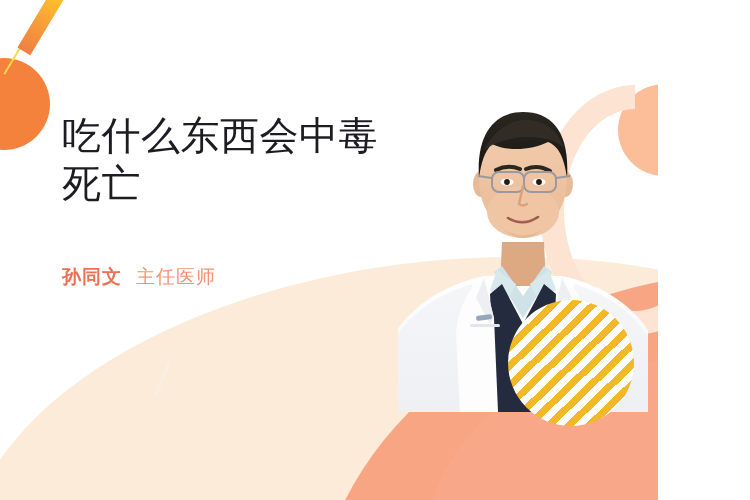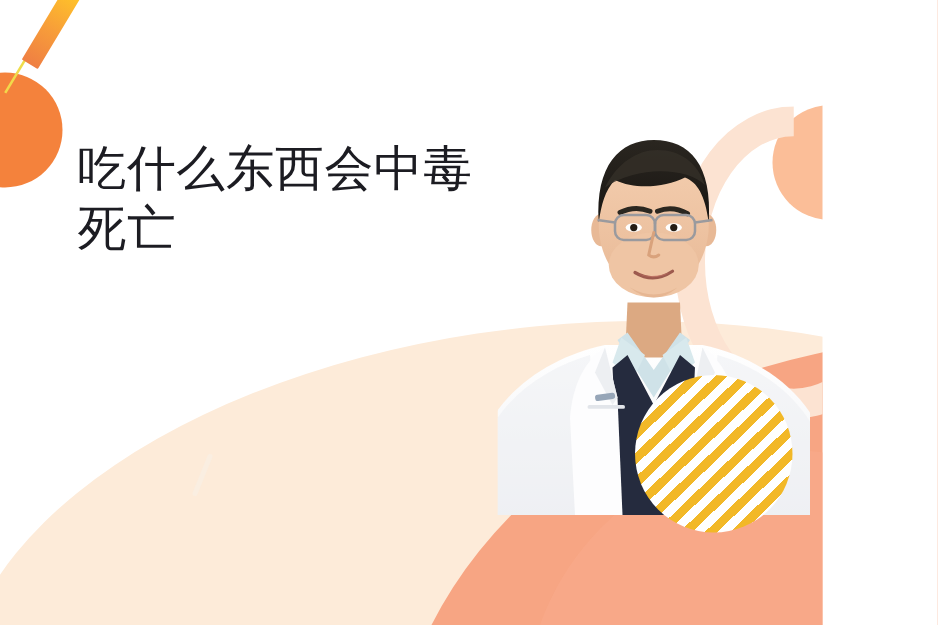--- a/index.html
+++ b/index.html
@@ -292,16 +292,19 @@
       </g>
     </svg>
   </div>
 
   <div class="deco circle-striped"></div>
 
   <div class="text-block">
     <h1 class="headline">吃什么东西会中毒
 死亡</h1>
 
+    <div class="byline">
+      <span class="doc-name">孙同文</span><span class="doc-rank">主任医师</span>
+    </div>
 
   </div>
 
 </div>
 
 </body></html>

